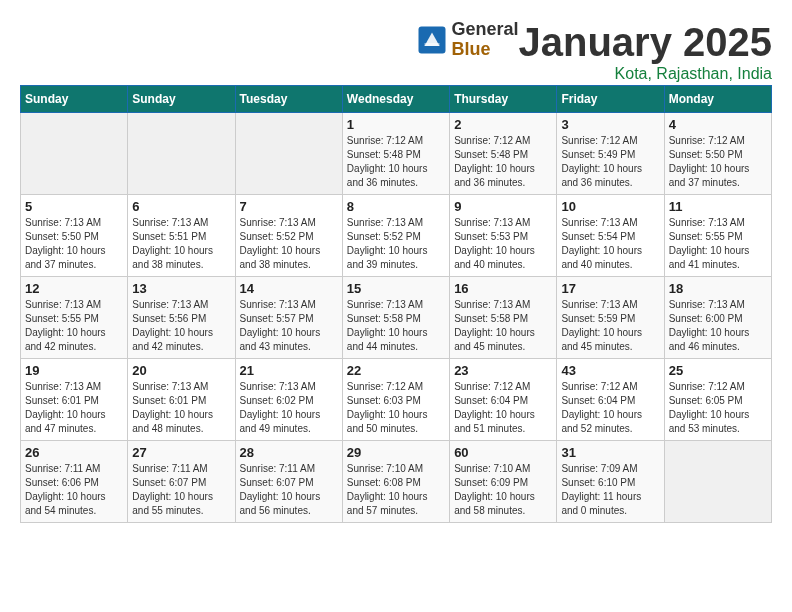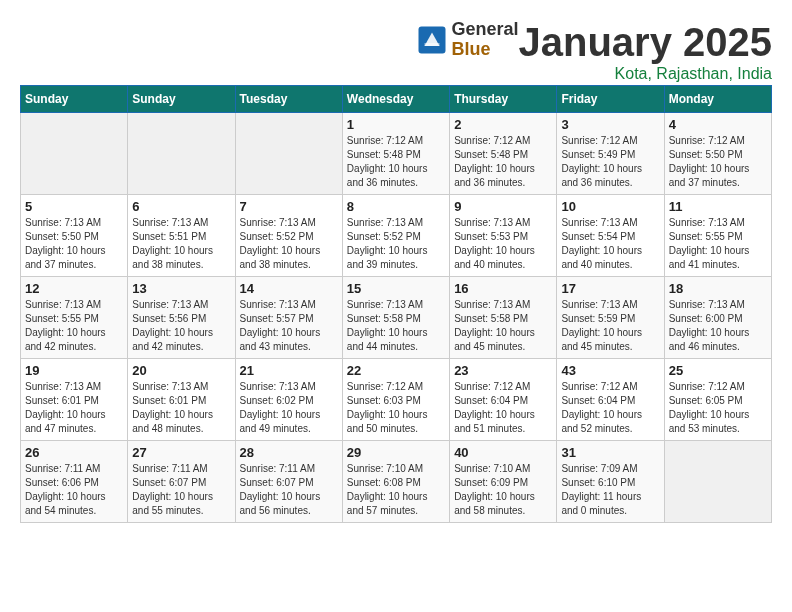--- a/index.html
+++ b/index.html
@@ -334,21 +334,21 @@
 and 56 minutes.</div>
         </td>
         <td>
           <div class="day-num">29</div>
           <div class="day-info" style="white-space: pre-line;">Sunrise: 7:10 AM
 Sunset: 6:08 PM
 Daylight: 10 hours
 and 57 minutes.</div>
         </td>
         <td>
-          <div class="day-num">40</div>
+          <div class="day-num">60</div>
           <div class="day-info" style="white-space: pre-line;">Sunrise: 7:10 AM
 Sunset: 6:09 PM
 Daylight: 10 hours
 and 58 minutes.</div>
         </td>
         <td>
           <div class="day-num">31</div>
           <div class="day-info" style="white-space: pre-line;">Sunrise: 7:09 AM
 Sunset: 6:10 PM
 Daylight: 11 hours

